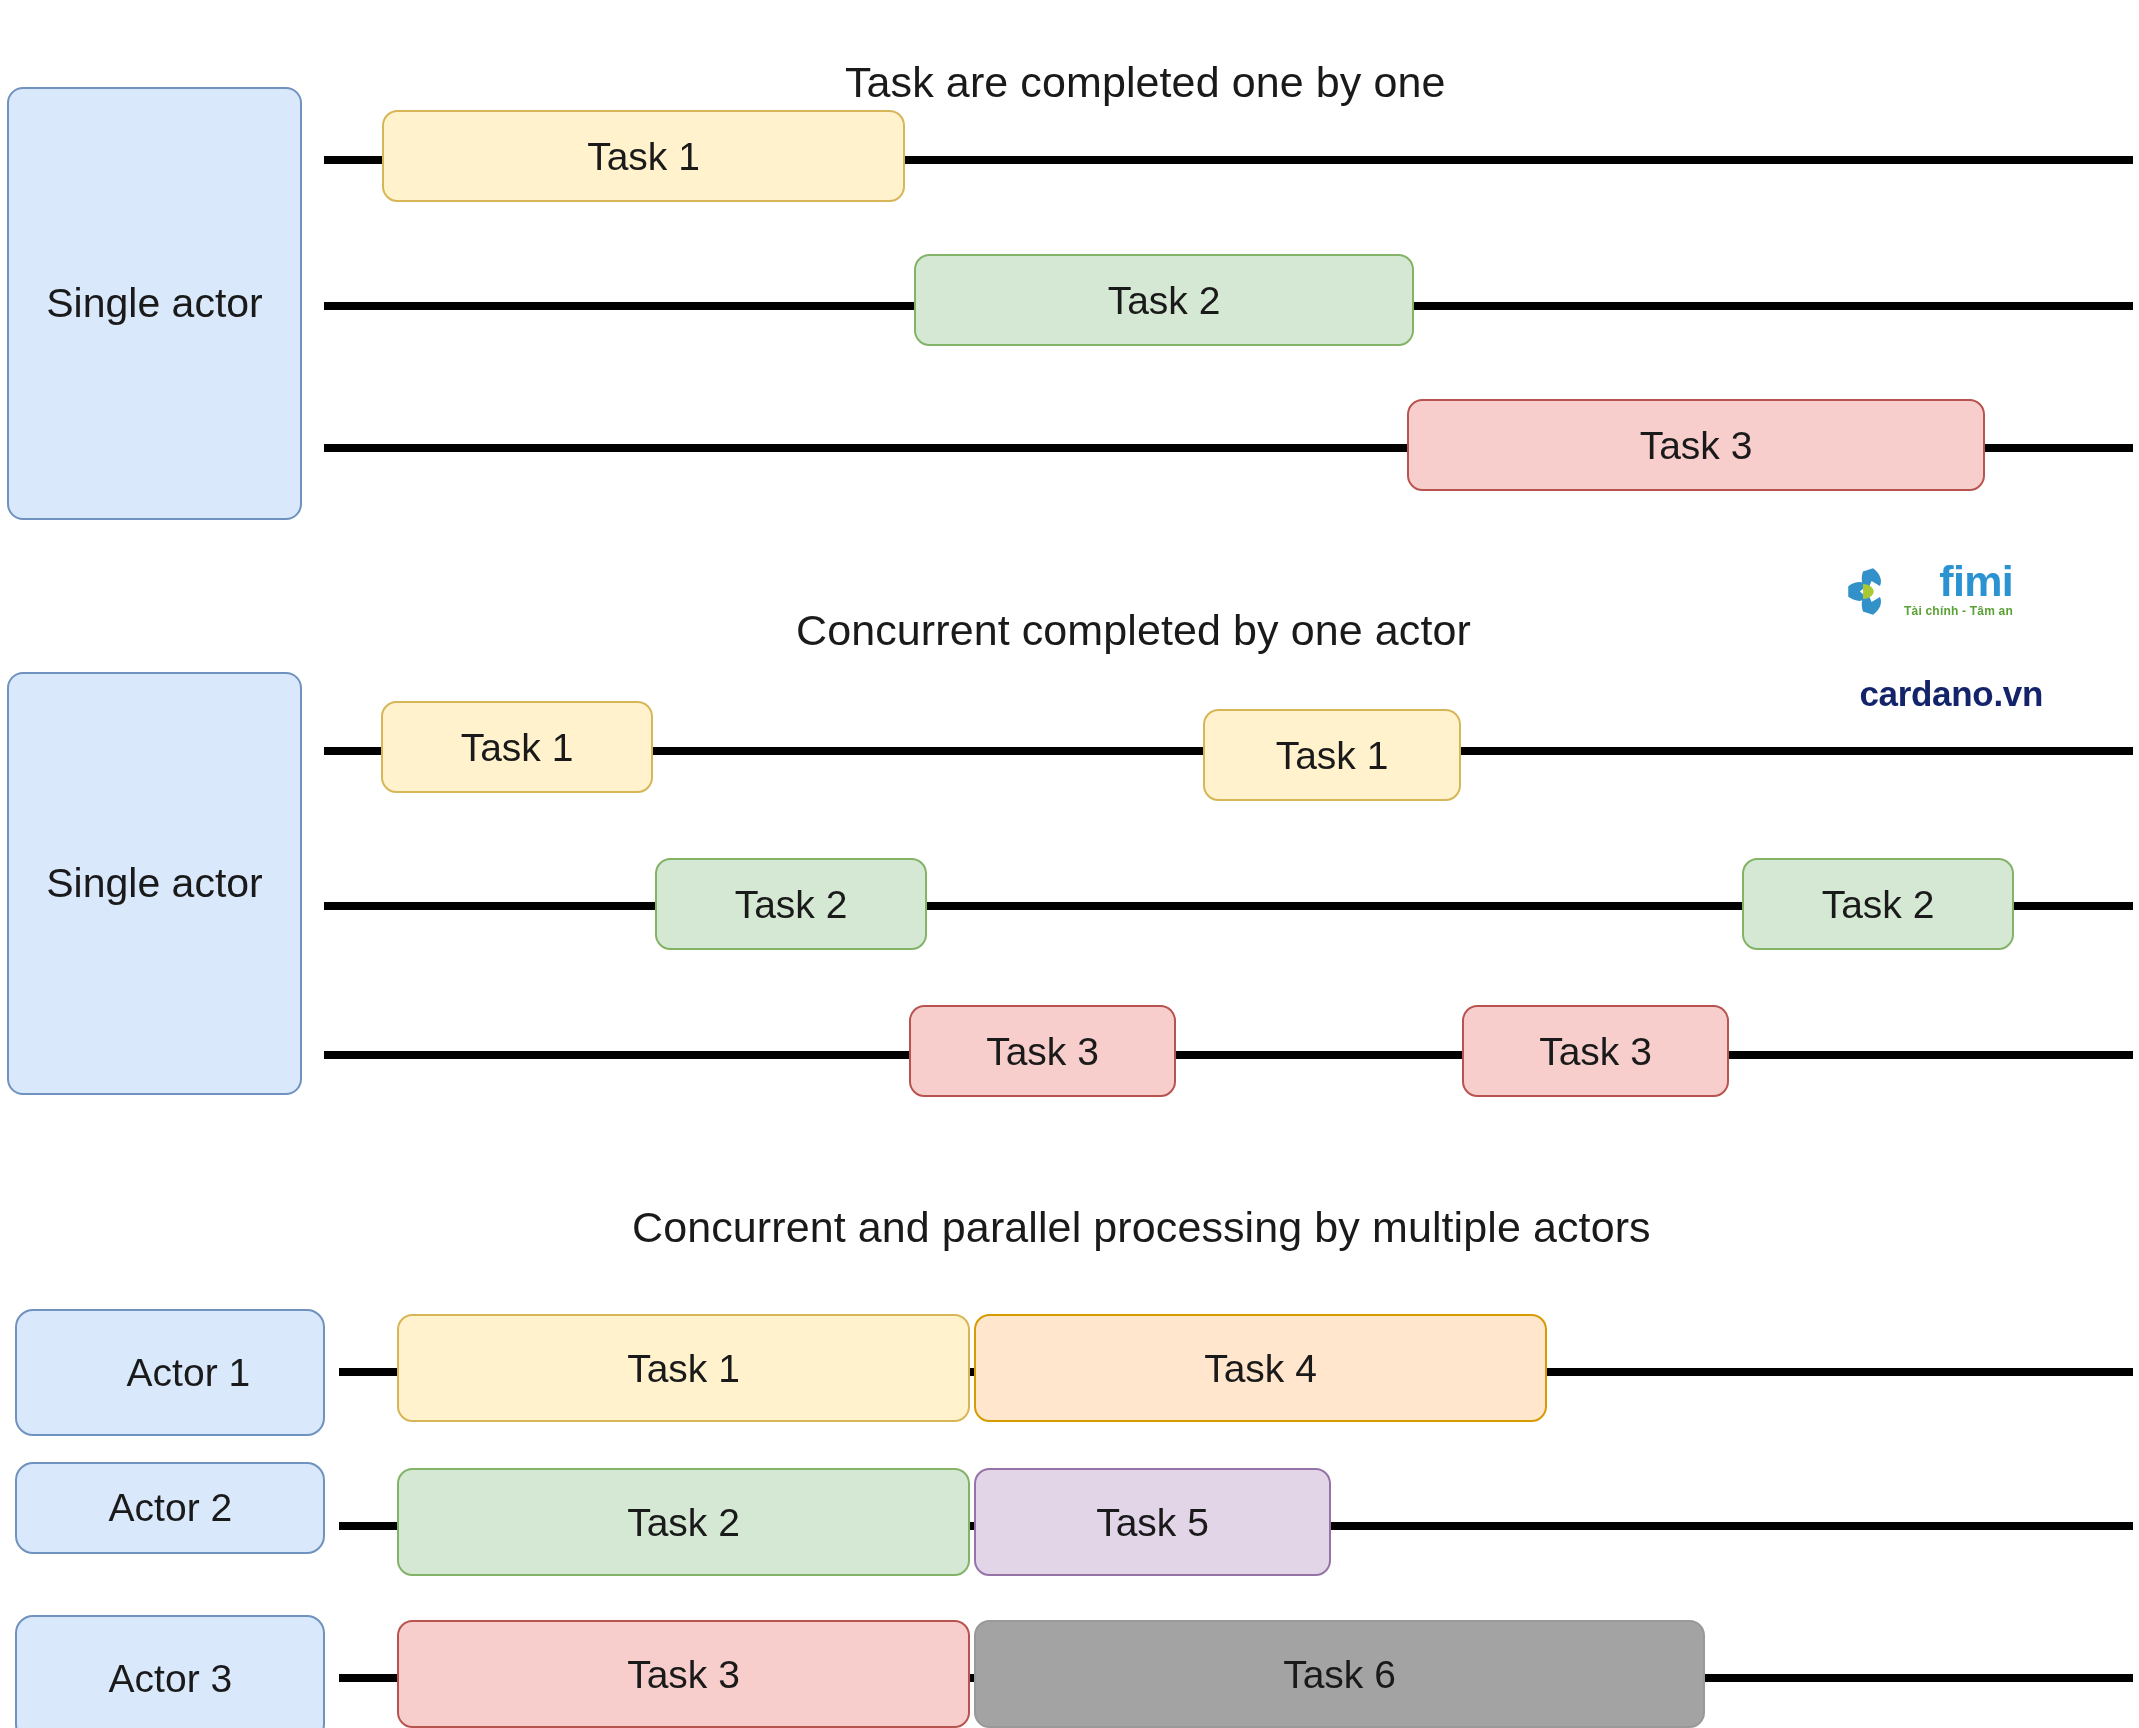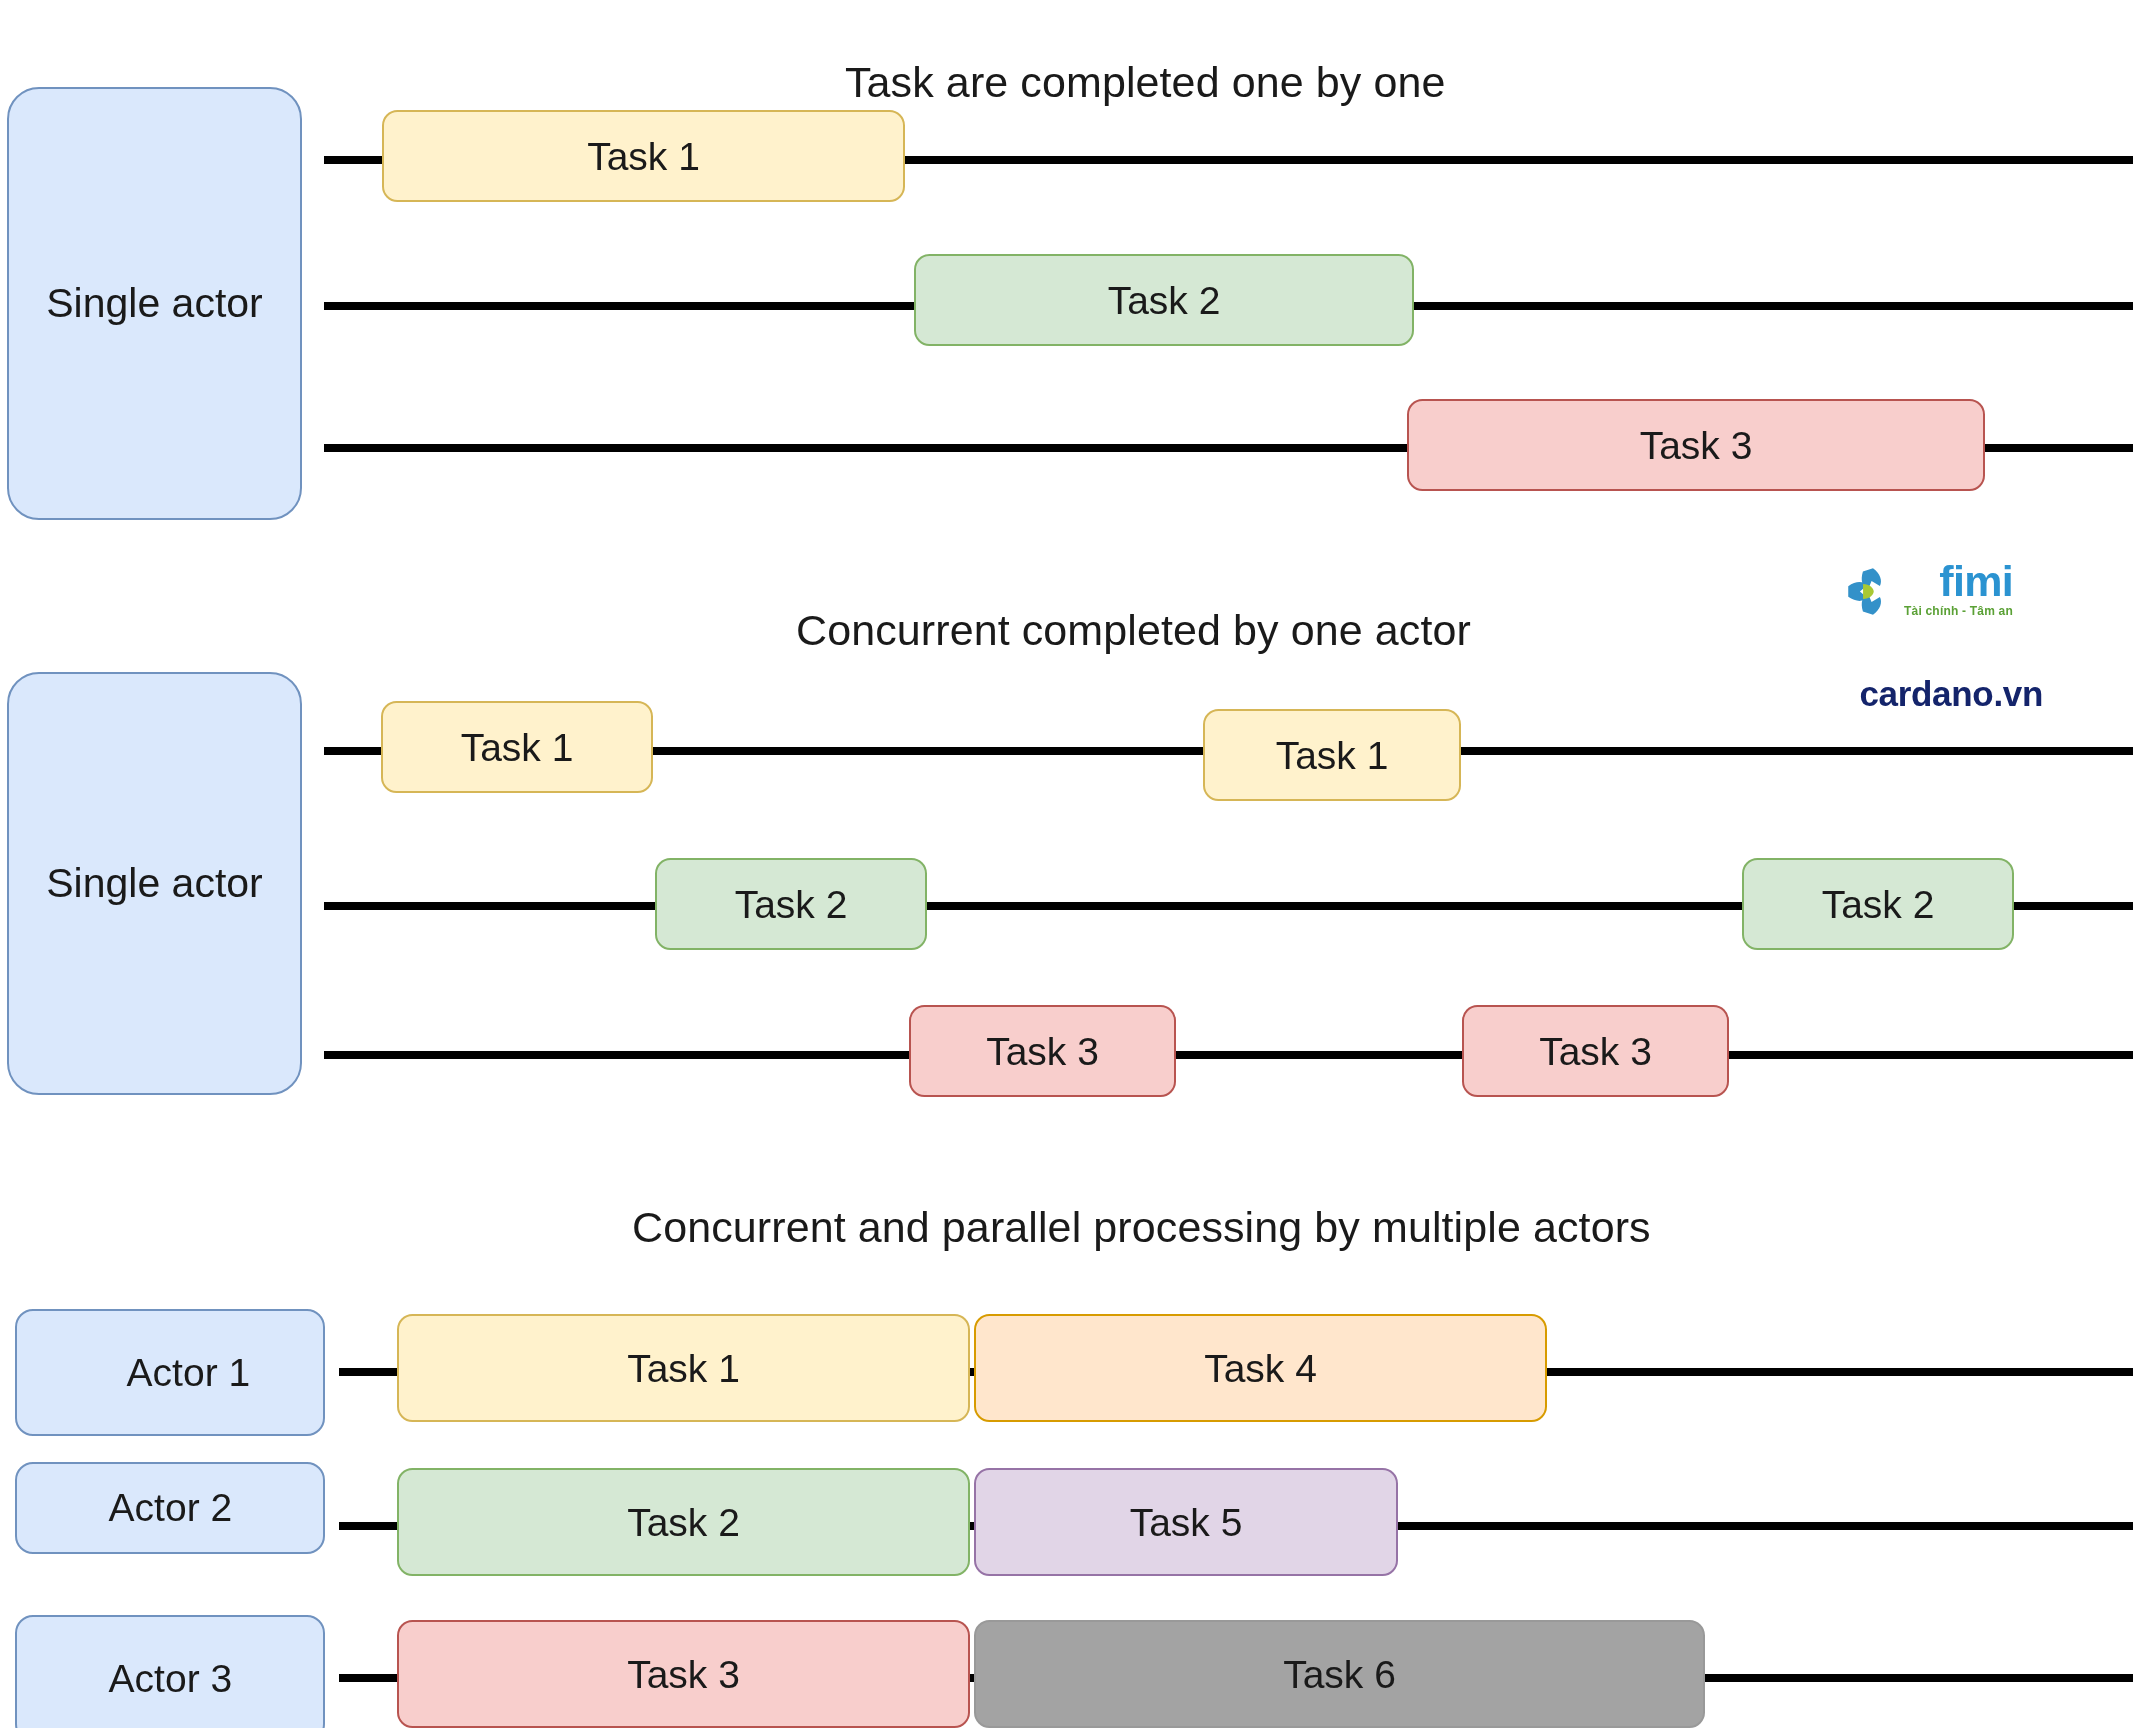--- a/index.html
+++ b/index.html
@@ -27,21 +27,21 @@
     color: #1a1a1a;
     white-space: nowrap;
     letter-spacing: 0.1px;
   }
 
   
   .actor-box {
     position: absolute;
     background: #dae8fc;
     border: 2.1px solid #7092bf;
-    border-radius: 32px;
+    border-radius: 16px;
     display: flex;
     align-items: center;
     justify-content: center;
     box-sizing: border-box;
   }
   .actor-box .actor-label {
     font-size: 41px;
     color: #1a1a1a;
     white-space: nowrap;
   }
@@ -220,21 +220,21 @@
     <span class="task-label">Task 4</span>
   </div>
 
   <div class="actor-box small" style="left:15.4px; top:1462px; width:310px; height:92px;">
     <span class="actor-label">Actor 2</span>
   </div>
   <div class="rail" style="left:339px; top:1522px; width:1794px;"></div>
   <div class="task-box t-green" style="left:397px; top:1468px; width:573px; height:108px;">
     <span class="task-label">Task 2</span>
   </div>
-  <div class="task-box t-purple" style="left:974px; top:1468px; width:424px; height:108px;">
+  <div class="task-box t-purple" style="left:974px; top:1468px; width:357px; height:108px;">
     <span class="task-label">Task 5</span>
   </div>
 
   <div class="actor-box small" style="left:15.4px; top:1615px; width:310px; height:127px;">
     <span class="actor-label">Actor 3</span>
   </div>
   <div class="rail" style="left:339px; top:1674px; width:1794px;"></div>
   <div class="task-box t-red" style="left:397px; top:1620px; width:573px; height:108px;">
     <span class="task-label">Task 3</span>
   </div>

